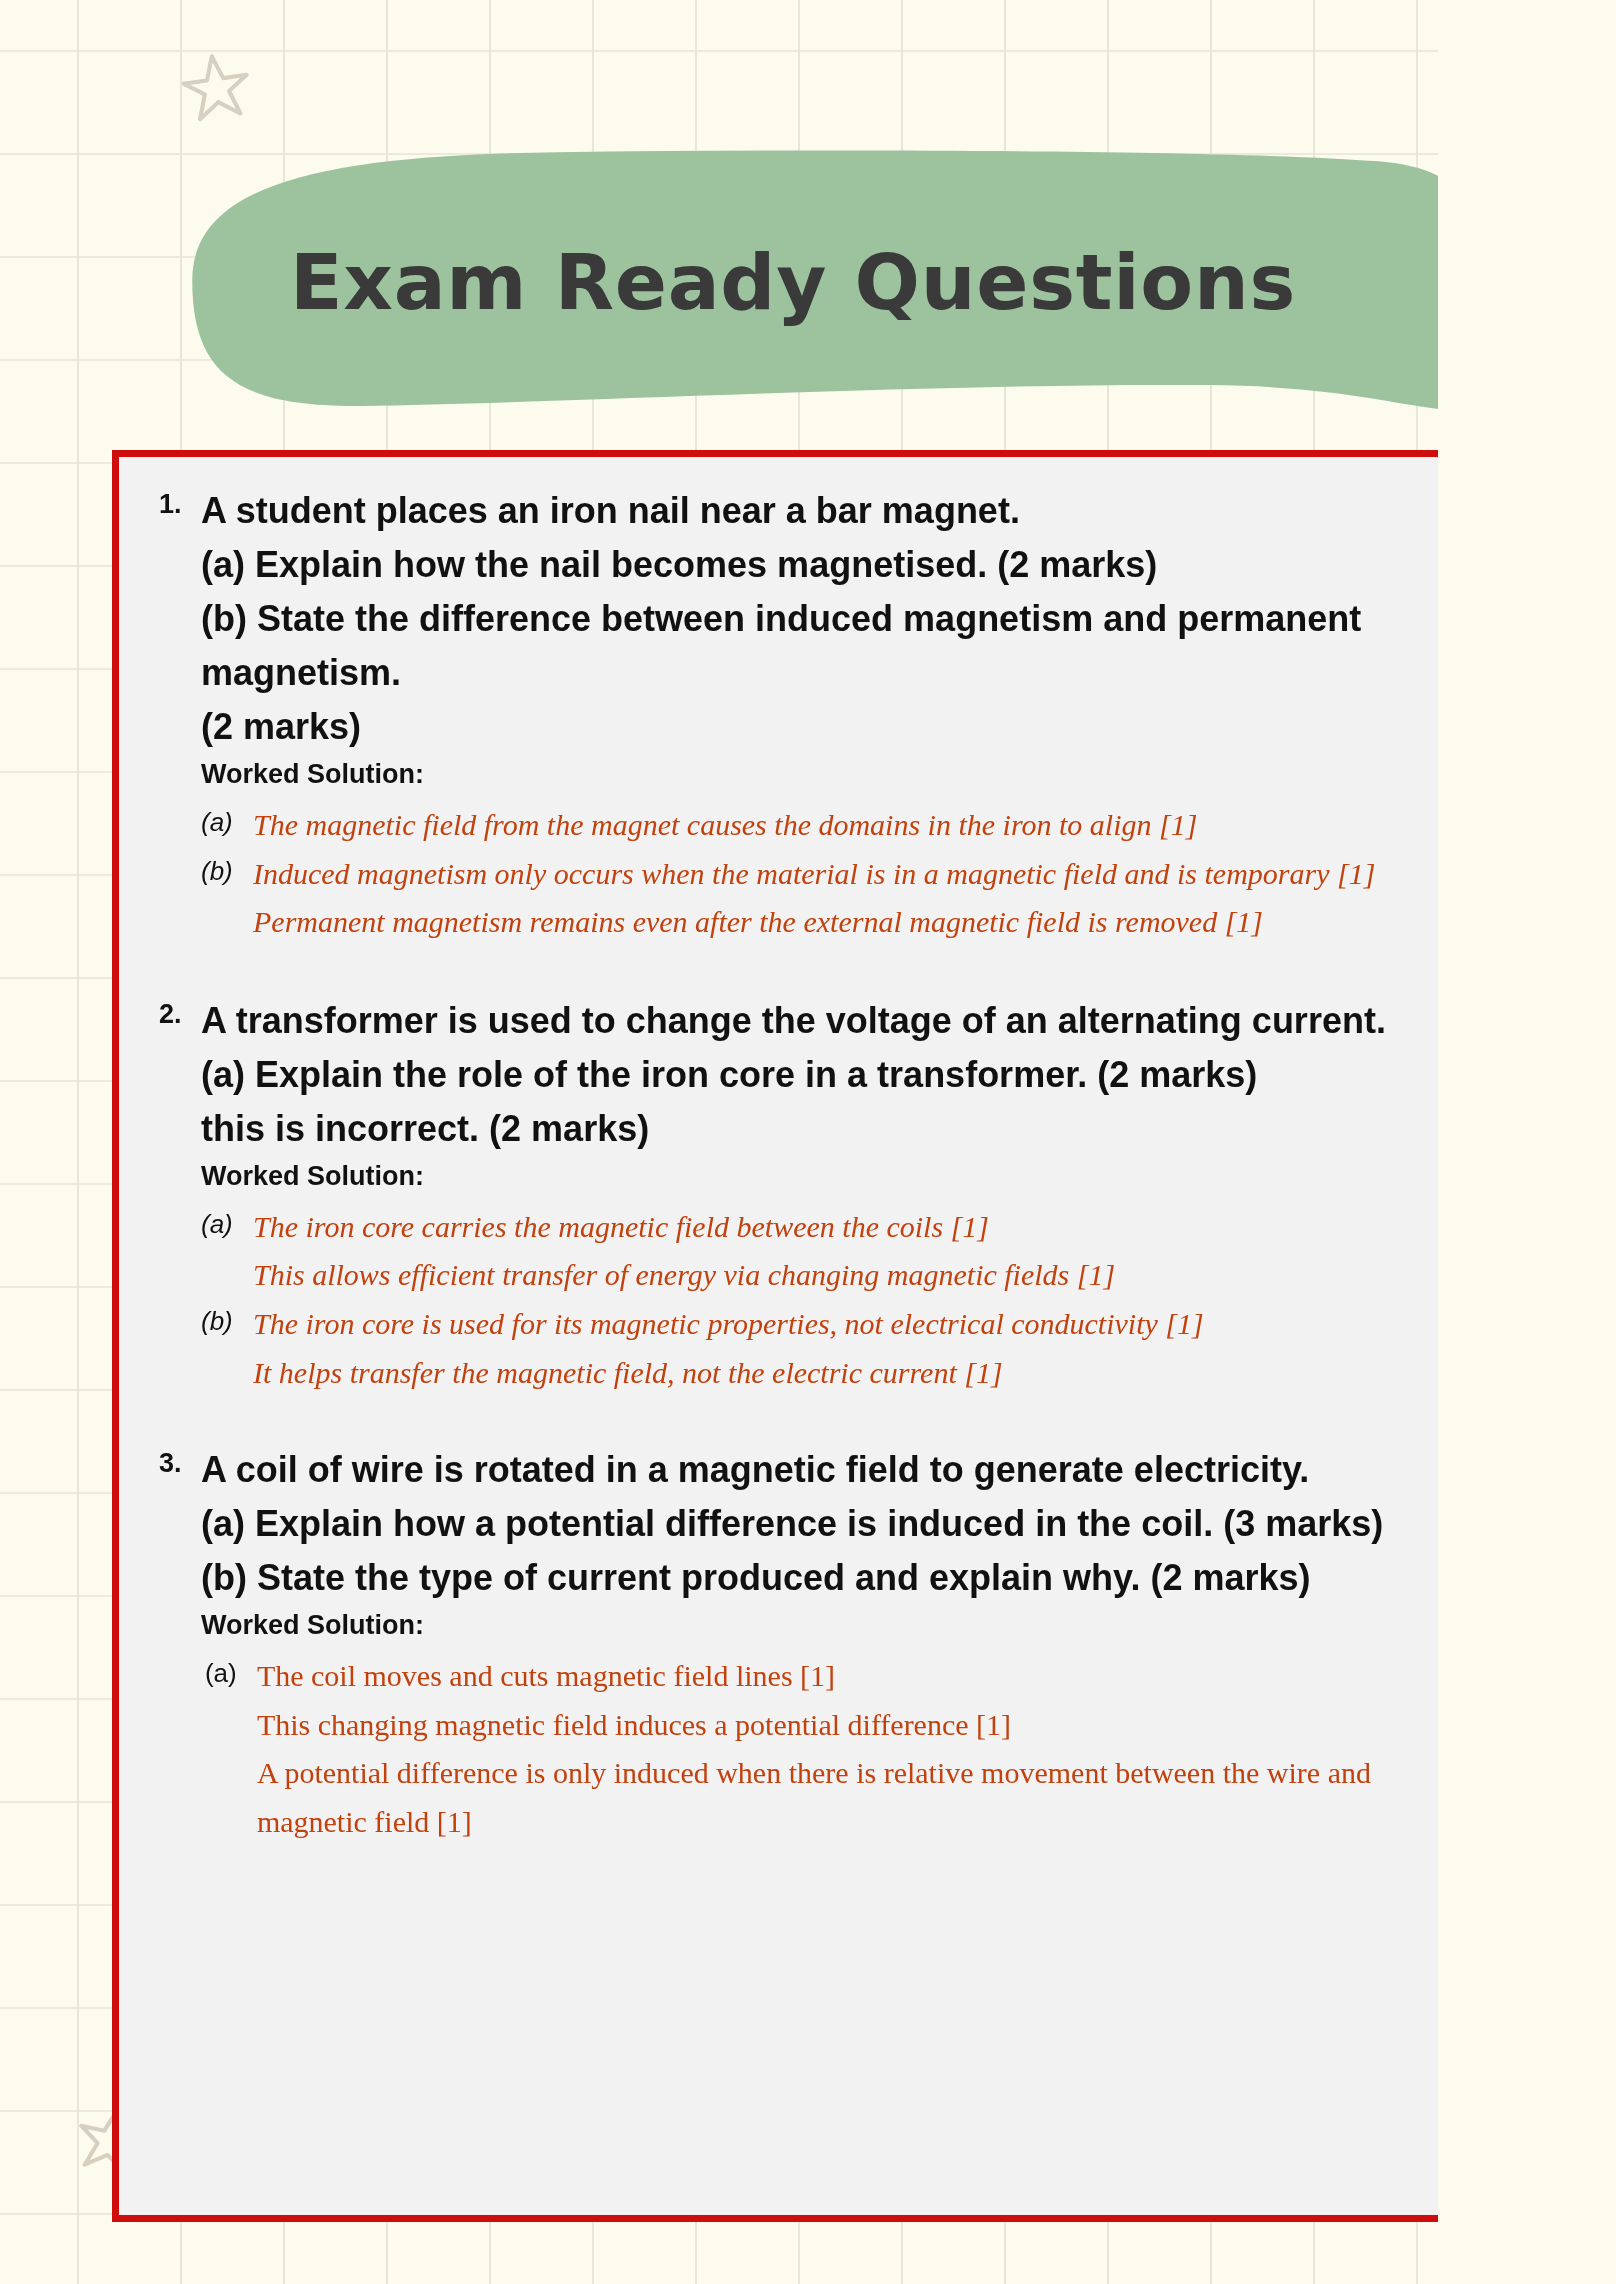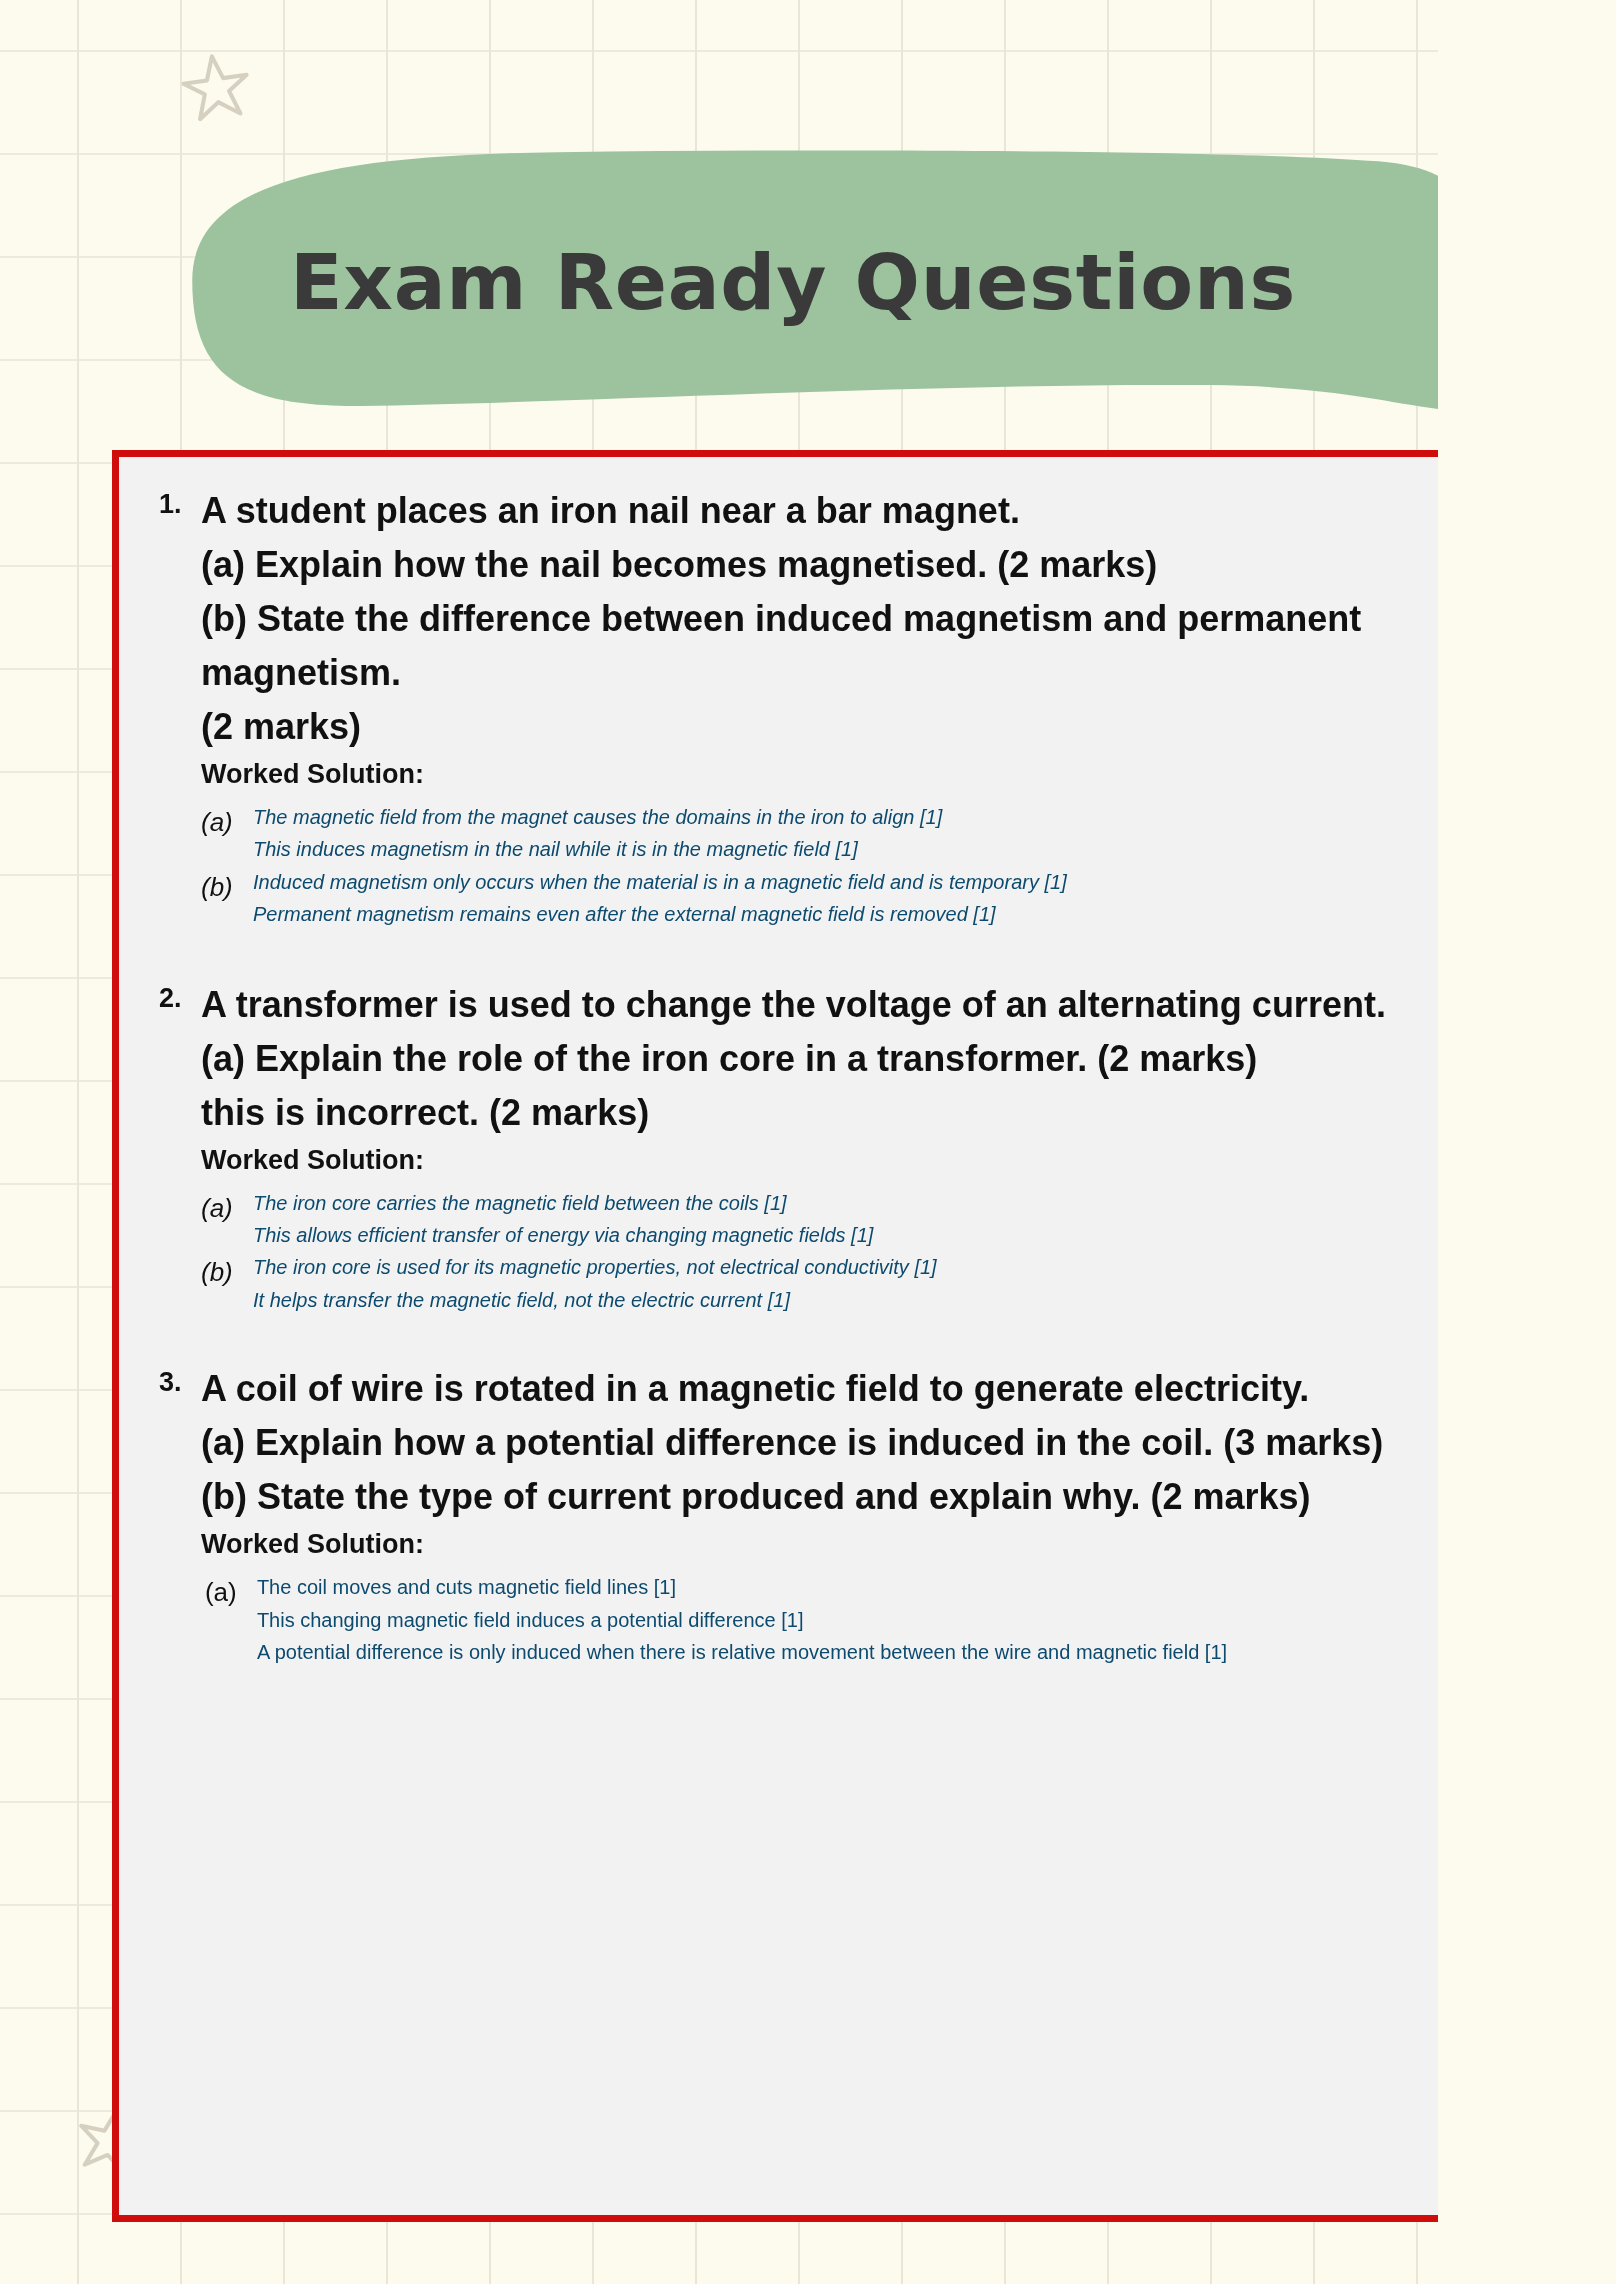--- a/index.html
+++ b/index.html
@@ -119,23 +119,23 @@
   .sol-key {
     flex: 0 0 52px;
     width: 52px;
     font-family: "Liberation Sans Narrow", "Liberation Sans", sans-serif;
     font-size: 26px;
     color: #111111;
     line-height: 1.62;
   }
   .sol-text {
     flex: 1 1 auto;
-    font-family: Liberation Sans, sans-serif;
-    font-size: 20px;
-    color: #0c4a6e;
+    font-family: Liberation Serif, serif;
+    font-size: 30px;
+    color: #c2410c;
     line-height: 1.62;
   }
   .italic .sol-key,
   .italic .sol-text { font-style: italic; }
   .sol-text .sol-line { display: block; }
   .indent-a { padding-left: 3.9px; }
 </style>
 </head>
 <body>
 
@@ -194,21 +194,20 @@
           <span class="q-line">(b) State the difference between induced magnetism and permanent magnetism.</span>
           <span class="q-line">(2 marks)</span>
         </div>
       </div>
       <div class="sol-label">Worked Solution:</div>
       <div class="sol-list italic">
         <div class="sol-item">
           <div class="sol-key">(a)</div>
           <div class="sol-text">
             <span class="sol-line">The magnetic field from the magnet causes the domains in the iron to align [1]</span>
-            <span class="sol-line">This induces magnetism in the nail while it is in the magnetic field [1]</span>
           </div>
         </div>
         <div class="sol-item">
           <div class="sol-key">(b)</div>
           <div class="sol-text">
             <span class="sol-line">Induced magnetism only occurs when the material is in a magnetic field and is temporary [1]</span>
             <span class="sol-line">Permanent magnetism remains even after the external magnetic field is removed [1]</span>
           </div>
         </div>
       </div>

